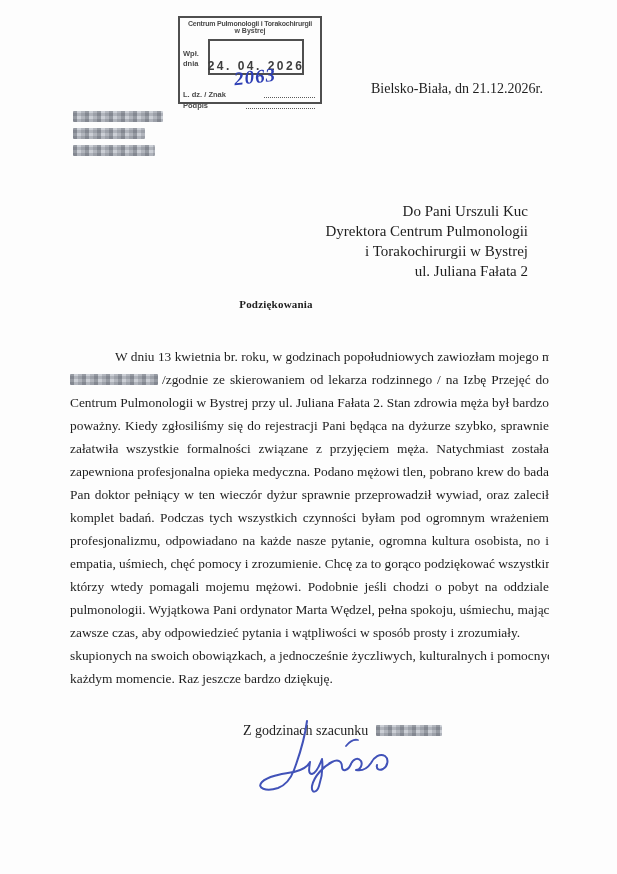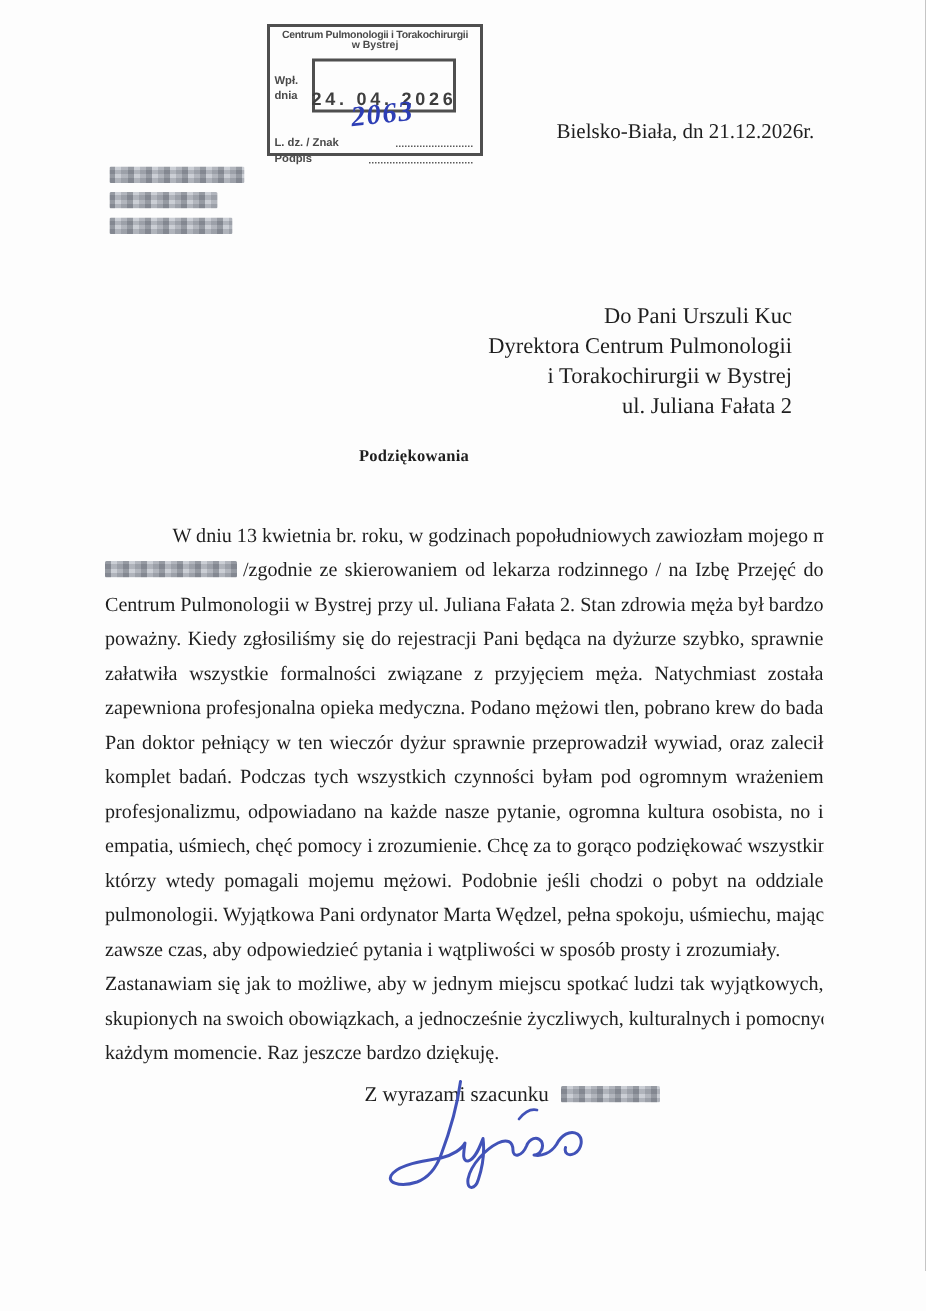--- a/index.html
+++ b/index.html
@@ -122,27 +122,26 @@
       <div class="bline">poważny. Kiedy zgłosiliśmy się do rejestracji Pani będąca na dyżurze szybko, sprawnie</div>
       <div class="bline">załatwiła wszystkie formalności związane z przyjęciem męża. Natychmiast została</div>
       <div class="bline">zapewniona profesjonalna opieka medyczna. Podano mężowi tlen, pobrano krew do badania.</div>
       <div class="bline">Pan doktor pełniący w ten wieczór dyżur sprawnie przeprowadził wywiad, oraz zalecił</div>
       <div class="bline">komplet badań. Podczas tych wszystkich czynności byłam pod ogromnym wrażeniem</div>
       <div class="bline">profesjonalizmu, odpowiadano na każde nasze pytanie, ogromna kultura osobista, no i</div>
       <div class="bline">empatia, uśmiech, chęć pomocy i zrozumienie. Chcę za to gorąco podziękować wszystkim,</div>
       <div class="bline">którzy wtedy pomagali mojemu mężowi. Podobnie jeśli chodzi o pobyt na oddziale</div>
       <div class="bline">pulmonologii. Wyjątkowa Pani ordynator Marta Wędzel, pełna spokoju, uśmiechu, mająca</div>
       <div class="bline end">zawsze czas, aby odpowiedzieć pytania i wątpliwości w sposób prosty i zrozumiały.</div>
-      <div class="bline">Zastanawiam się jak to możliwe, aby w jednym miejscu spotkać ludzi tak wyjątkowych,</div>
       <div class="bline">skupionych na swoich obowiązkach, a jednocześnie życzliwych, kulturalnych i  pomocnych w</div>
       <div class="bline end">każdym momencie. Raz jeszcze bardzo dziękuję.</div>
     </div>
 
   <div class="closing">
-    <span>Z wyrazami szacunku</span><span class="redacted"></span>
+    <span>Z godzinach szacunku</span><span class="redacted"></span>
   </div>
 
   <svg class="signature" viewBox="0 0 160 90">
     <path fill="none" stroke-width="2" stroke-linecap="round" stroke-linejoin="round" d="M57,9 C55,24 50,42 44,58 C41,66 36,73 28,76 C16,80 6,76 12,70 C18,64 32,62 44,60 C52,58 58,54 60,50 C59,57 58,62 62,62 C67,61 70,52 72,47 C73,55 72,65 69,74 C67,81 61,82 62,74 C64,64 74,54 82,50 C88,47 92,49 92,55 C92,60 98,59 101,52 C103,47 108,45 111,49 C113,53 110,58 106,58 C111,59 117,57 121,51 C124,45 130,41 135,44 C139,47 138,54 133,57 C129,59 126,57 127,53" stroke="#4152b8"></path>
     <path fill="none" stroke-width="1.8" stroke-linecap="round" d="M96,34 C100,29 104,27 108,28" stroke="#4152b8"></path>
   </svg>
 
 </div>
 
 </body></html>

